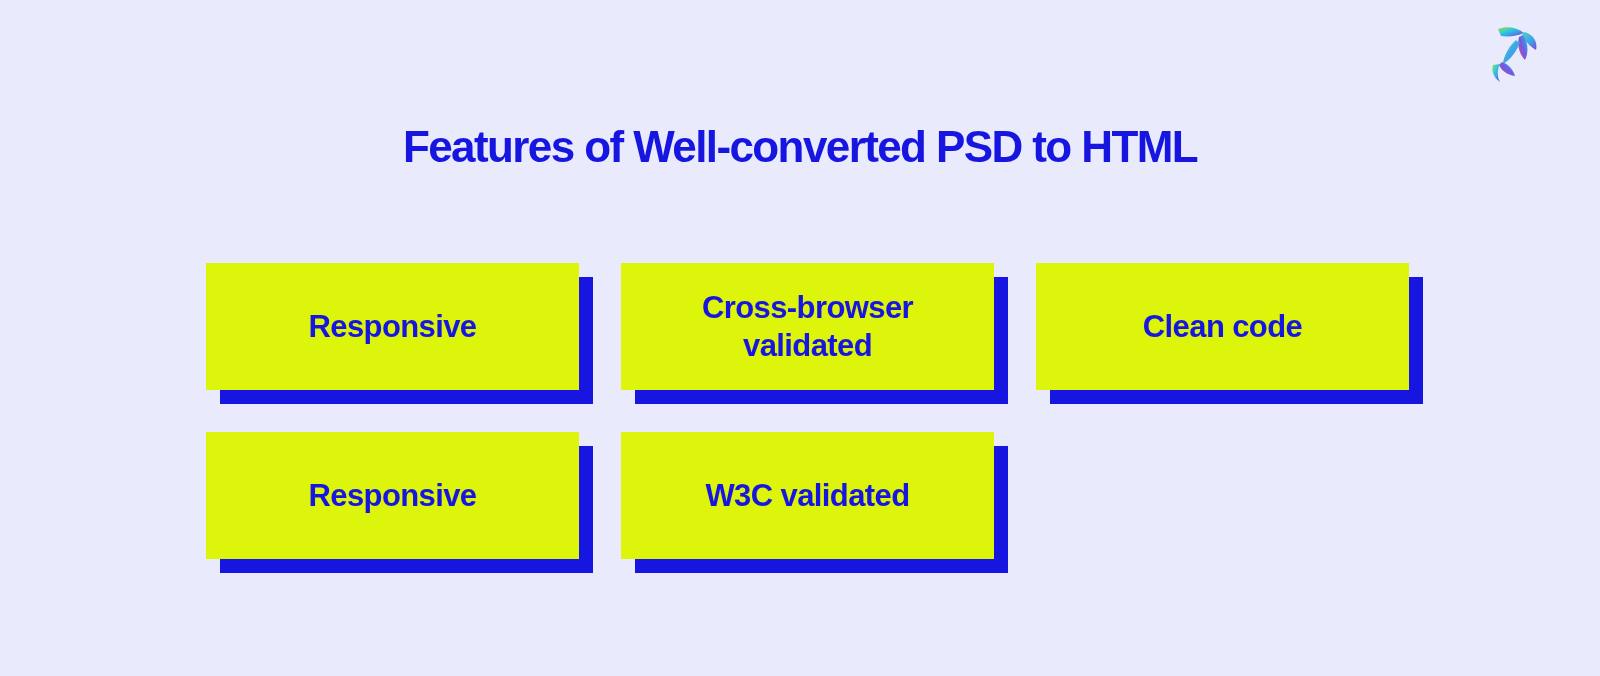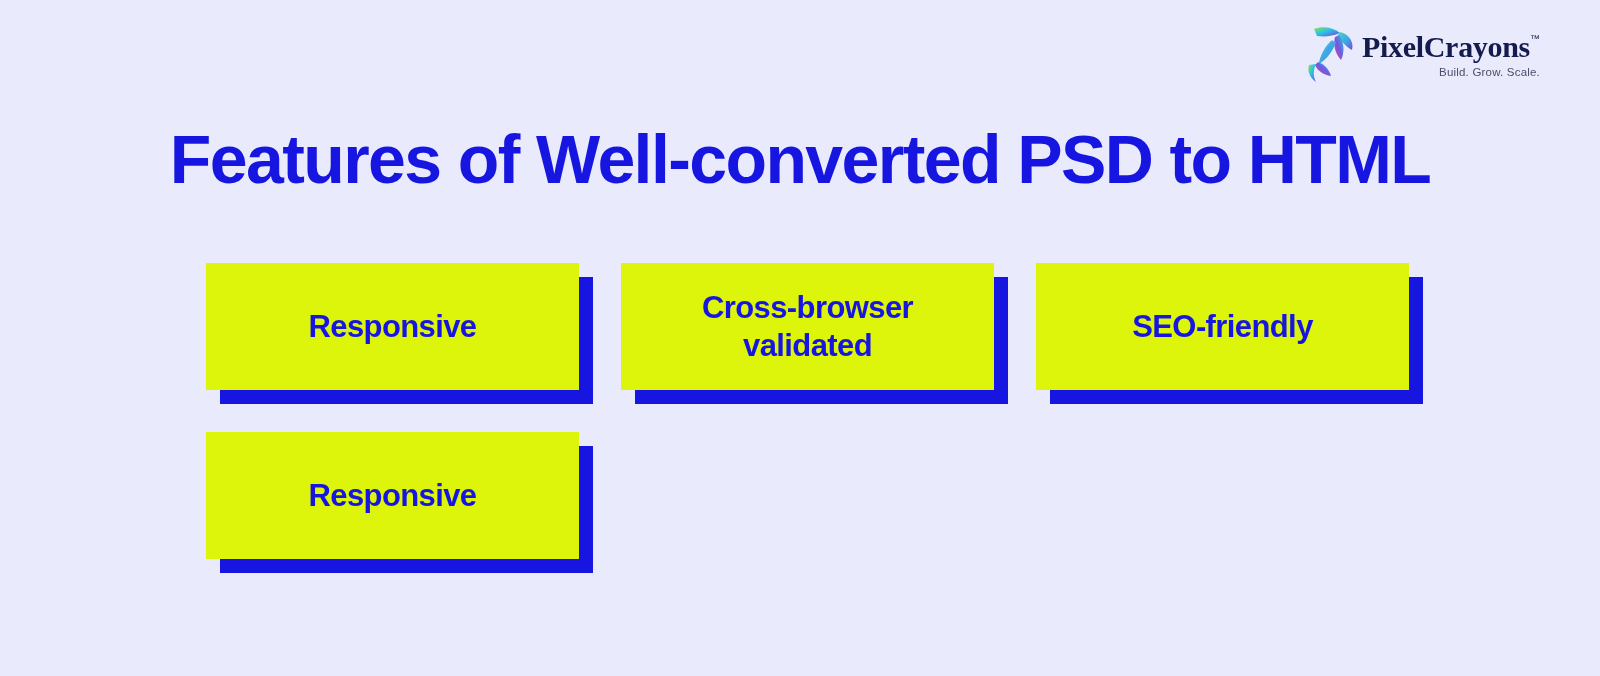--- a/index.html
+++ b/index.html
@@ -27,21 +27,21 @@
   .logo-tm{ font-size:10px; color:#141b4d; line-height:1; margin-top:2px; }
   .logo-tag{
     font-size:11.5px; color:#4a4f66; margin-top:4px;
     letter-spacing:0.2px; font-family:"Liberation Sans", sans-serif;
   }
 
   
   .title{
     position:absolute; top:124px; left:0; width:1600px;
     text-align:center;
-    font-size:68px; font-weight:700; color:#1616e0;
+    font-size:44px; font-weight:700; color:#1616e0;
     letter-spacing:-1.6px; line-height:1.05;
   }
 
   
   .grid{
     position:absolute; top:263px; left:206px;
     width:1172px;
     display:grid;
     grid-template-columns:373px 373px 373px;
     grid-template-rows:127px 127px;
@@ -94,27 +94,20 @@
       </defs>
       <path d="M14 7 C22 4 33 5 40 11 C33 14 25 15 17 14 Z" fill="url(#g1)"></path>
       <path d="M40 10 C49 12 54 20 52 28 C45 24 40 18 38 13 Z" fill="url(#g3)"></path>
       <path d="M39 13 C44 20 45 30 41 38 C35 32 33 22 35 15 Z" fill="url(#g2)"></path>
       <path d="M36 20 C33 29 27 37 19 42 C20 33 26 24 33 19 Z" fill="url(#g3)"></path>
       <path d="M18 40 C24 42 29 47 31 54 C23 53 17 48 15 43 Z" fill="url(#g2)"></path>
       <path d="M16 42 C13 48 13 55 16 60 C10 56 7 49 9 43 Z" fill="url(#g1)"></path>
       <path d="M33 19 C30 28 25 35 19 41 C21 31 26 23 32 18 Z" fill="url(#g3)" opacity="0.85"></path>
     </svg>
   </span>
-  <span class="logo-text-block">
-    <span class="logo-name-row">
-      <span class="logo-name">PixelCrayons</span>
-      <span class="logo-tm">™</span>
-    </span>
-    <span class="logo-tag">Build. Grow. Scale.</span>
-  </span>
 </div>
 
 <h1 class="title">Features of Well-converted PSD to HTML</h1>
 
 <div class="grid">
 
   <div class="card">
     <span class="card-shadow"></span>
     <span class="card-face">
       <span class="card-label">Responsive</span>
@@ -122,29 +115,35 @@
   </div>
 
   <div class="card">
     <span class="card-shadow"></span>
     <span class="card-face">
       <span class="card-label">Cross-browser
 validated</span>
     </span>
   </div>
 
-
   <div class="card">
     <span class="card-shadow"></span>
     <span class="card-face">
-      <span class="card-label">SEO-friendly</span>
+      <span class="card-label">Clean code</span>
     </span>
   </div>
+
 
   <div class="card">
     <span class="card-shadow"></span>
     <span class="card-face">
       <span class="card-label">Responsive</span>
     </span>
   </div>
 
+  <div class="card">
+    <span class="card-shadow"></span>
+    <span class="card-face">
+      <span class="card-label">W3C validated</span>
+    </span>
+  </div>
 
 </div>
 
 </body></html>

